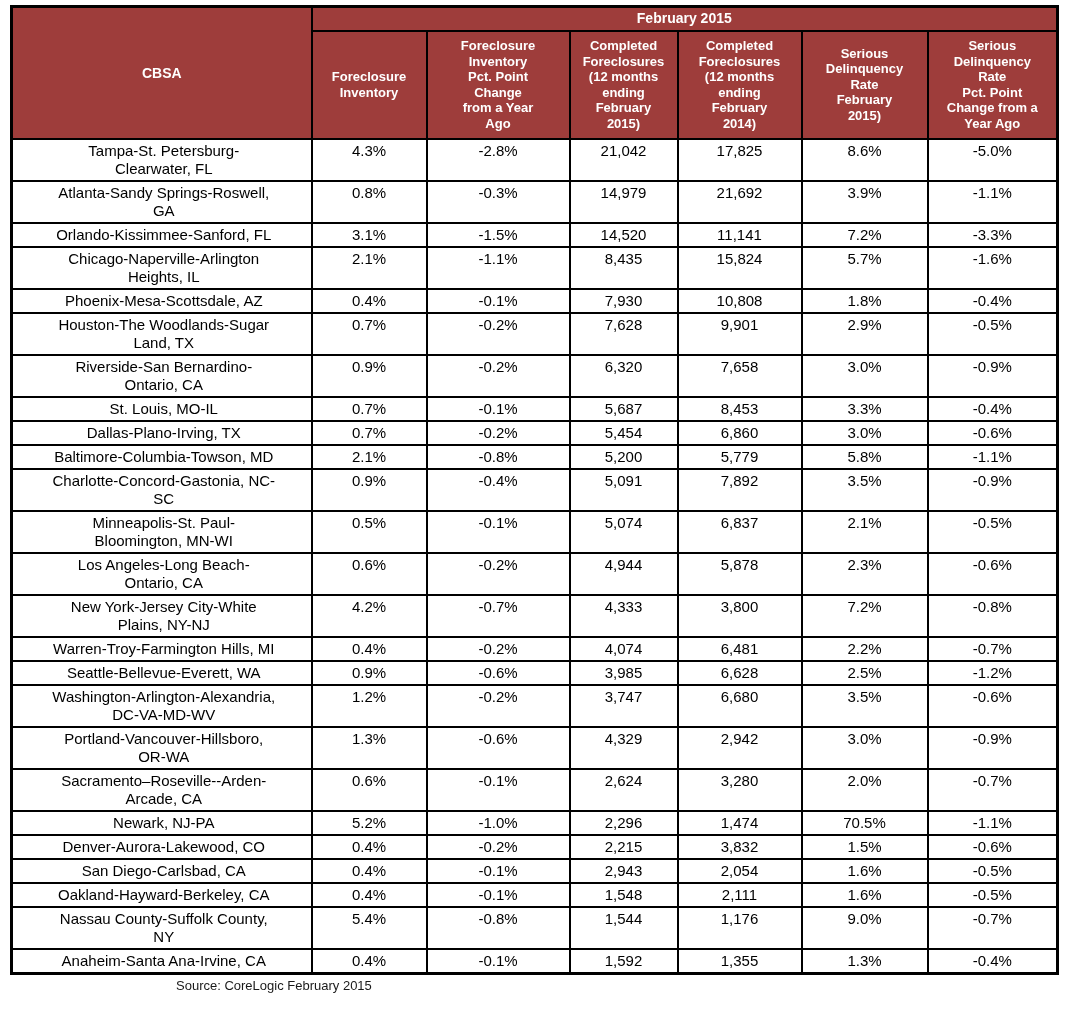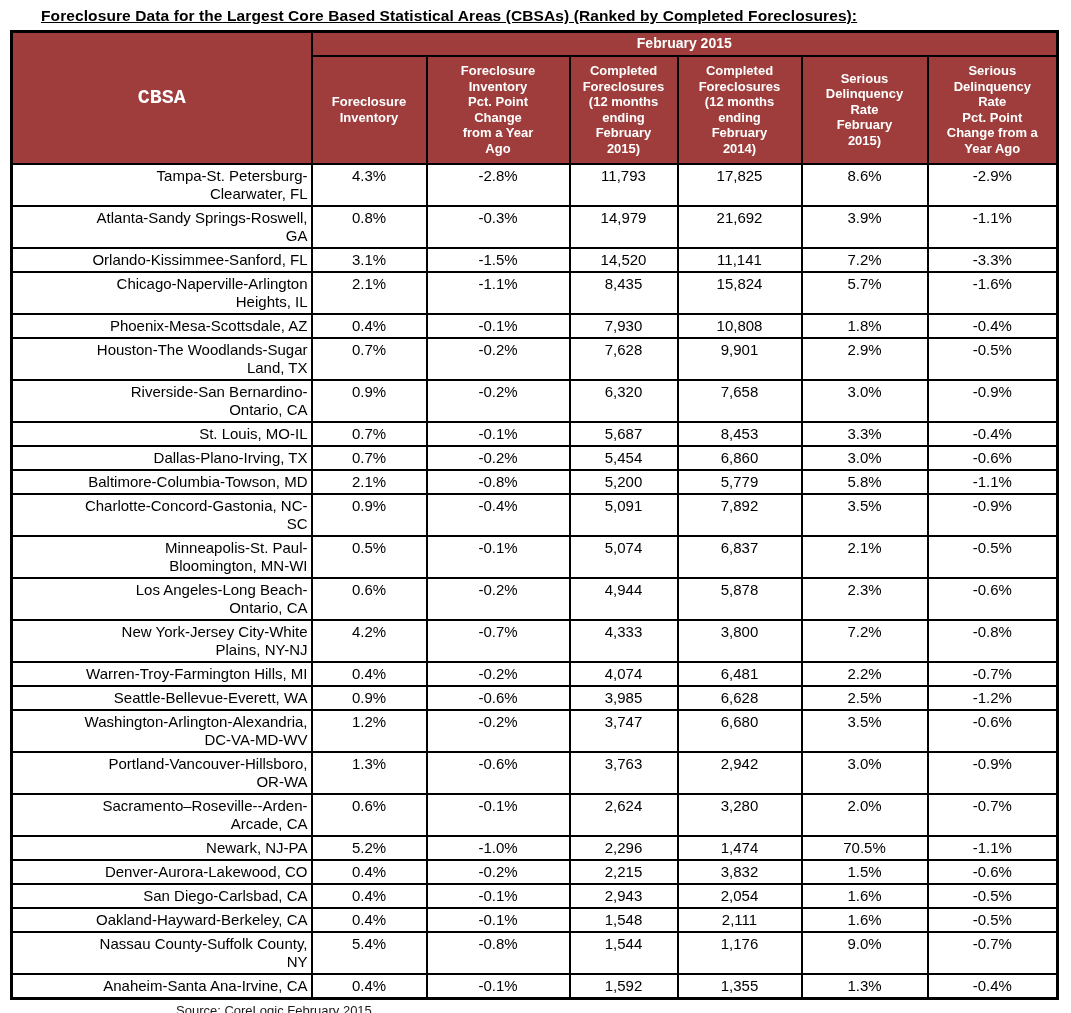--- a/index.html
+++ b/index.html
@@ -42,59 +42,57 @@
     color: var(--header-text);
     font-weight: bold;
   }
   .banner-cell {
     font-size: 14px;
     padding: 2px 0 3px 0;
     text-align: center;
     height: 24px;
   }
   .cbsa-header {
-    font-size: 20px;
+    font-size: 14px;
     text-align: center;
     vertical-align: middle;
-    font-family: Liberation Mono, monospace;
   }
   tr.subhead th {
     font-size: 13px;
     line-height: 15.5px;
     white-space: pre-line;
     text-align: center;
     vertical-align: middle;
     height: 108px;
     padding: 2px 1px;
   }
   tbody td {
     vertical-align: top;
     font-size: 15px;
     line-height: 18px;
     padding: 2px 3px 2px 3px;
   }
   td.cbsa {
-    text-align: right;
+    text-align: center;
     padding-left: 7px;
     white-space: pre-line;
     margin-top: 48px;
   }
   td.num { text-align: center; }
   .source {
     margin: 3px 0 0 166px;
     font-size: 13px;
     color: #1a1a1a;
   }
 </style>
 </head>
 <body>
 
 <div class="page">
 
-  <div class="title">Foreclosure Data for the Largest Core Based Statistical Areas (CBSAs) (Ranked by Completed Foreclosures):</div>
 
   <table class="fc">
     <colgroup>
       <col style="width:300px">
       <col style="width:115px">
       <col style="width:143px">
       <col style="width:108px">
       <col style="width:124px">
       <col style="width:126px">
       <col style="width:130px">
@@ -137,24 +135,24 @@
 Change from a
 Year Ago</th>
       </tr>
     </thead>
     <tbody id="table-body">
         <tr>
           <td class="cbsa">Tampa-St. Petersburg-
 Clearwater, FL</td>
           <td class="num">4.3%</td>
           <td class="num">-2.8%</td>
-          <td class="num">11,793</td>
+          <td class="num">21,042</td>
           <td class="num">17,825</td>
           <td class="num">8.6%</td>
-          <td class="num">-2.9%</td>
+          <td class="num">-5.0%</td>
         </tr>
         <tr>
           <td class="cbsa">Atlanta-Sandy Springs-Roswell,
 GA</td>
           <td class="num">0.8%</td>
           <td class="num">-0.3%</td>
           <td class="num">14,979</td>
           <td class="num">21,692</td>
           <td class="num">3.9%</td>
           <td class="num">-1.1%</td>
@@ -300,21 +298,21 @@
           <td class="num">3,747</td>
           <td class="num">6,680</td>
           <td class="num">3.5%</td>
           <td class="num">-0.6%</td>
         </tr>
         <tr>
           <td class="cbsa">Portland-Vancouver-Hillsboro,
 OR-WA</td>
           <td class="num">1.3%</td>
           <td class="num">-0.6%</td>
-          <td class="num">3,763</td>
+          <td class="num">4,329</td>
           <td class="num">2,942</td>
           <td class="num">3.0%</td>
           <td class="num">-0.9%</td>
         </tr>
         <tr>
           <td class="cbsa">Sacramento–Roseville--Arden-
 Arcade, CA</td>
           <td class="num">0.6%</td>
           <td class="num">-0.1%</td>
           <td class="num">2,624</td>

